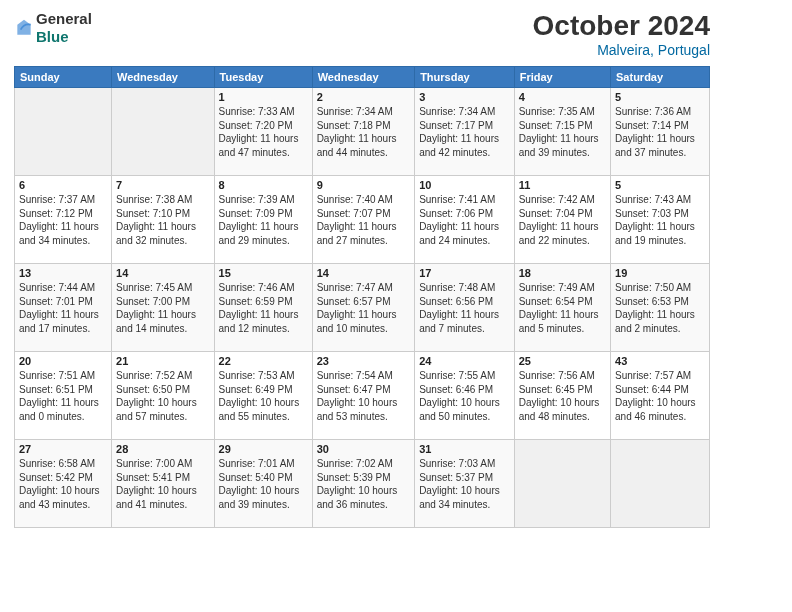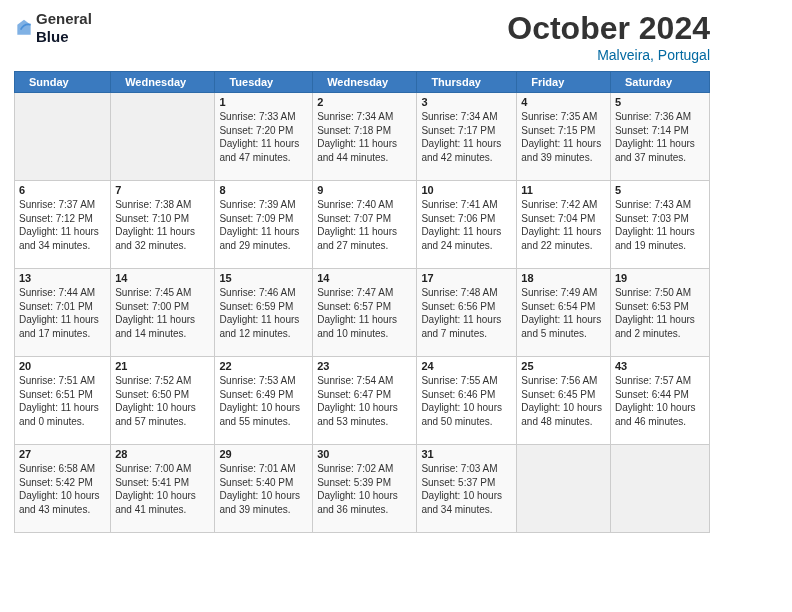--- a/index.html
+++ b/index.html
@@ -26,48 +26,48 @@
       gap: 2px;
     }
     .logo-text-general {
       font-size: 15px;
       font-weight: bold;
       color: #333;
     }
     .logo-text-blue {
       font-size: 15px;
       font-weight: bold;
-      color: #0f172a;
+      color: #0f766e;
     }
     .logo-icon {
       width: 20px;
       height: 20px;
     }
     .title-block {
       text-align: right;
     }
     .month-title {
-      font-size: 32px;
+      font-size: 28px;
       font-weight: bold;
       color: #333;
     }
     .location-title {
       font-size: 14px;
       color: #0369a1;
     }
     .calendar {
       width: 100%;
       border-collapse: collapse;
       font-size: 9.5px;
     }
     .calendar thead th {
       background-color: #3a7abf;
       color: #fff;
       text-align: left;
-      padding: 4px 14px;
+      padding: 4px 5px;
       font-size: 11px;
       font-weight: bold;
       border: 1px solid #2d6aa8;
     }
     .calendar tbody td {
       border: 1px solid #ccc;
       vertical-align: top;
       padding: 3px 4px;
       width: 113px;
       min-height: 70px;

